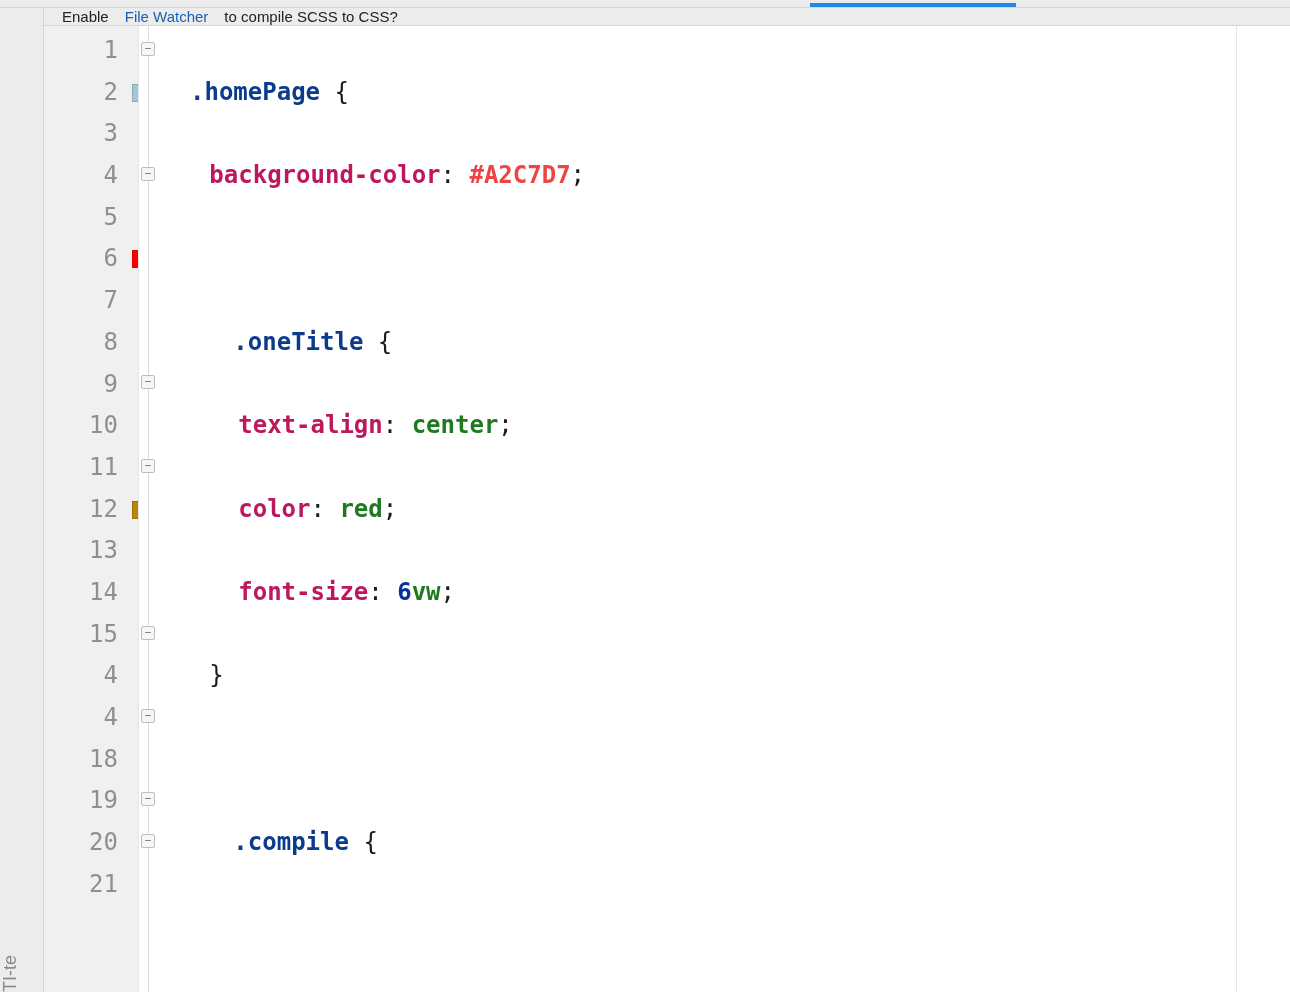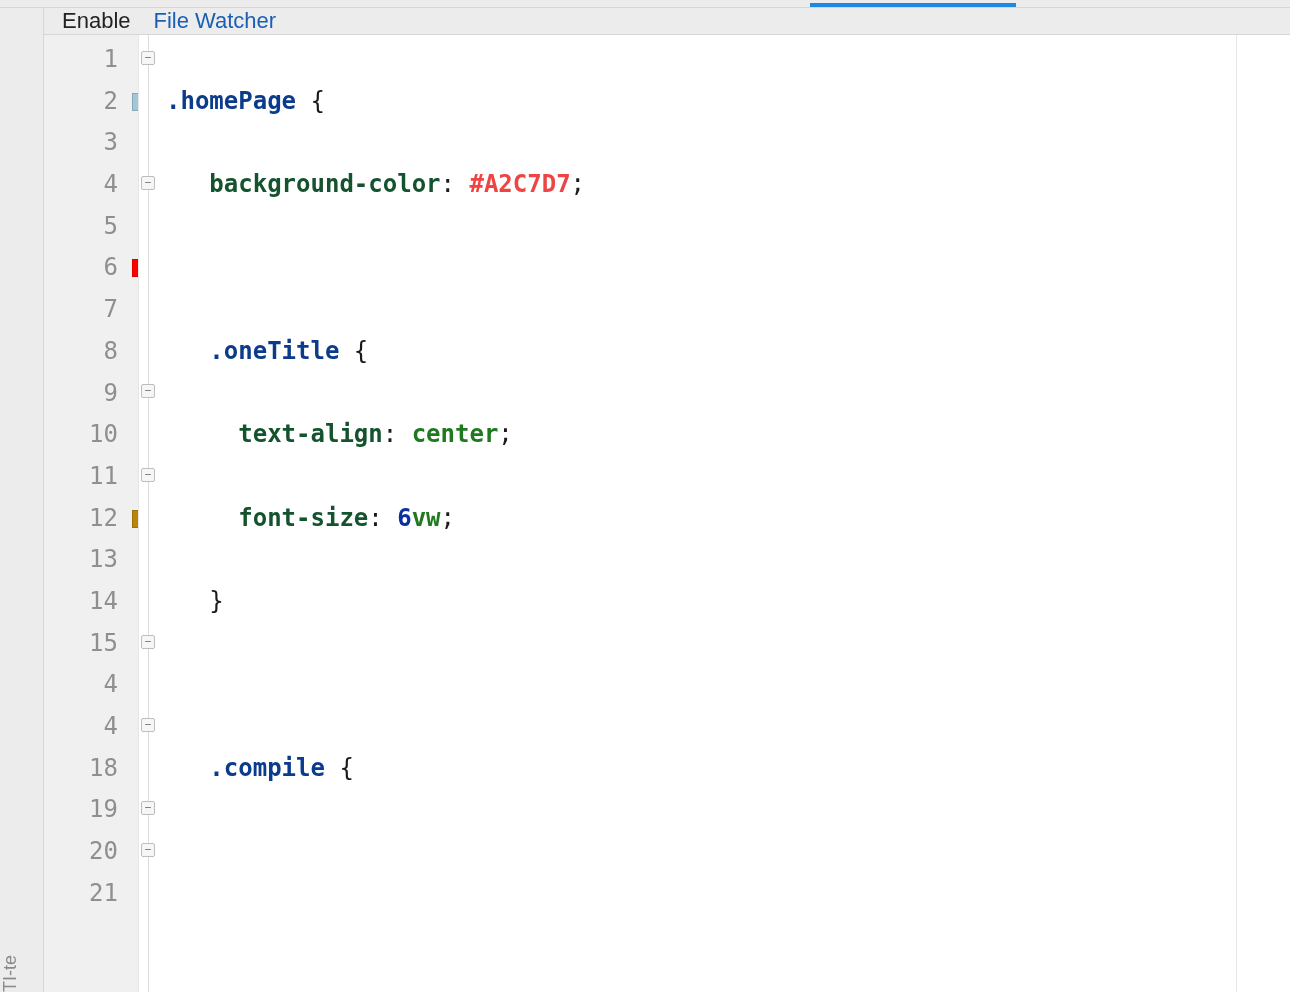--- a/index.html
+++ b/index.html
@@ -56,26 +56,26 @@
     flex-direction: column;
     min-width: 0;
   }
   .banner {
     height: 46px;
     background: #ececec;
     border-bottom: 1px solid #d6d6d6;
     display: flex;
     align-items: center;
     padding: 0 18px;
-    font-size: 22px;
+    font-size: 15px;
     color: #222;
   }
   .banner .link {
     color: #1a5fb4;
-    margin: 0 23px;
+    margin: 0 16px;
   }
   
   .editor {
     flex: 1;
     display: flex;
     flex-direction: row;
     font-family: "Consolas", "Menlo", monospace;
     font-size: 24px;
     line-height: 41.7px;
     position: relative;
@@ -135,22 +135,22 @@
     padding-left: 10px;
     padding-top: 4px;
     white-space: pre;
     position: relative;
     color: #1a1a1a;
   }
   .code .line {
     height: 41.7px;
   }
   
-  .t-sel   { color: #0b3b8c; font-weight: 600; }
-  .t-prop  { color: #14532d; font-weight: 600; }
+  .t-sel   { color: #0b3b8c; font-weight: 600; margin-left: 24px; }
+  .t-prop  { color: #be185d; font-weight: 600; }
   .t-punc  { color: #1a1a1a; }
   .t-hex   { color: #ef4444; font-weight: 600; }
   .t-num   { color: #0a2fa0; font-weight: 600; }
   .t-unit  { color: #1f7a1f; font-weight: 600; }
   .t-kw    { color: #1f7a1f; font-weight: 600; margin-top: 24px; }
   
   .overview-strip {
     width: 54px;
     background: #ffffff;
     border-left: 1px solid #e6e6e6;
@@ -170,20 +170,21 @@
 
     <div class="project-strip">
       <span>TI-te</span>
     </div>
 
     <div class="editor-wrap">
 
       <div class="banner">
         <span>Enable </span>
         <span class="link">File Watcher</span>
+        <span> to compile SCSS to CSS?</span>
       </div>
 
       <div class="editor">
 
         <div class="gutter">
           <div class="ln"><span>1</span></div>
           <div class="ln"><span>2</span>
             <span class="color-swatch" style="background:#A2C7D7"></span>
           </div>
           <div class="ln"><span>3</span></div>
@@ -221,20 +222,21 @@
           <span class="fold" style="top:766px">−</span>
           <span class="fold" style="top:808px">−</span>
         </div>
 
         <div class="code">
 <div class="line"><span class="t-sel">.homePage</span><span class="t-punc"> {</span></div>
 <div class="line">   <span class="t-prop">background-color</span><span class="t-punc">: </span><span class="t-hex">#A2C7D7</span><span class="t-punc">;</span></div>
 <div class="line"></div>
 <div class="line">   <span class="t-sel">.oneTitle</span><span class="t-punc"> {</span></div>
 <div class="line">     <span class="t-prop">text-align</span><span class="t-punc">: </span><span class="t-kw">center</span><span class="t-punc">;</span></div>
+<div class="line">     <span class="t-prop">color</span><span class="t-punc">: </span><span class="t-kw">red</span><span class="t-punc">;</span></div>
 <div class="line">     <span class="t-prop">font-size</span><span class="t-punc">: </span><span class="t-num">6</span><span class="t-unit">vw</span><span class="t-punc">;</span></div>
 <div class="line">   <span class="t-punc">}</span></div>
 <div class="line"></div>
 <div class="line">   <span class="t-sel">.compile</span><span class="t-punc"> {</span></div>
 
 
 
 
 
 

